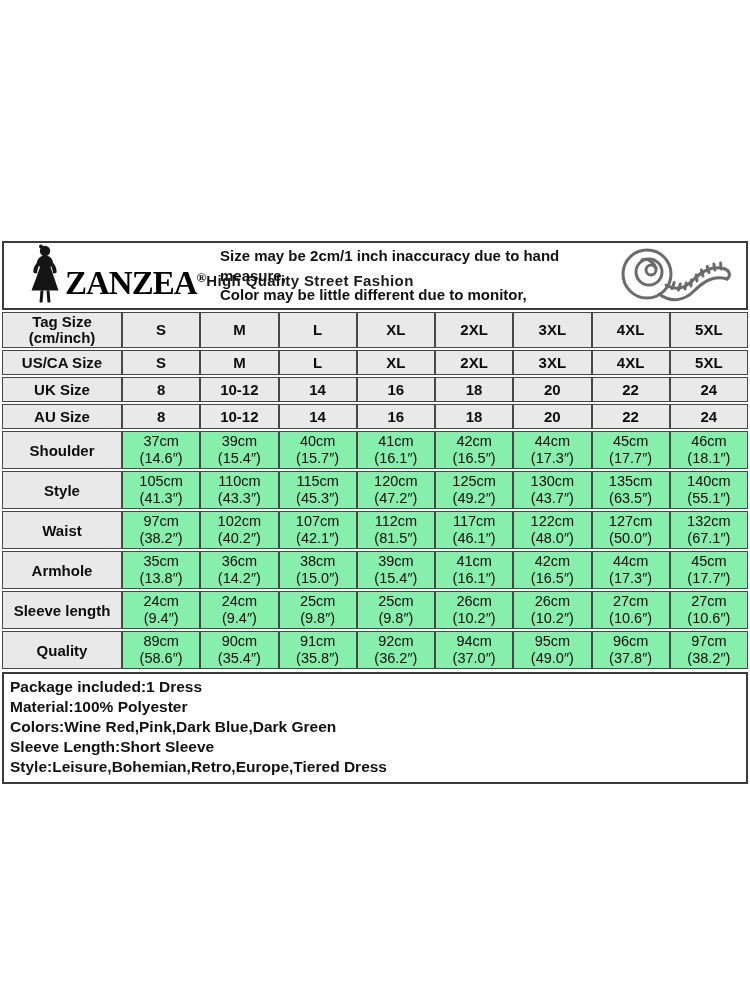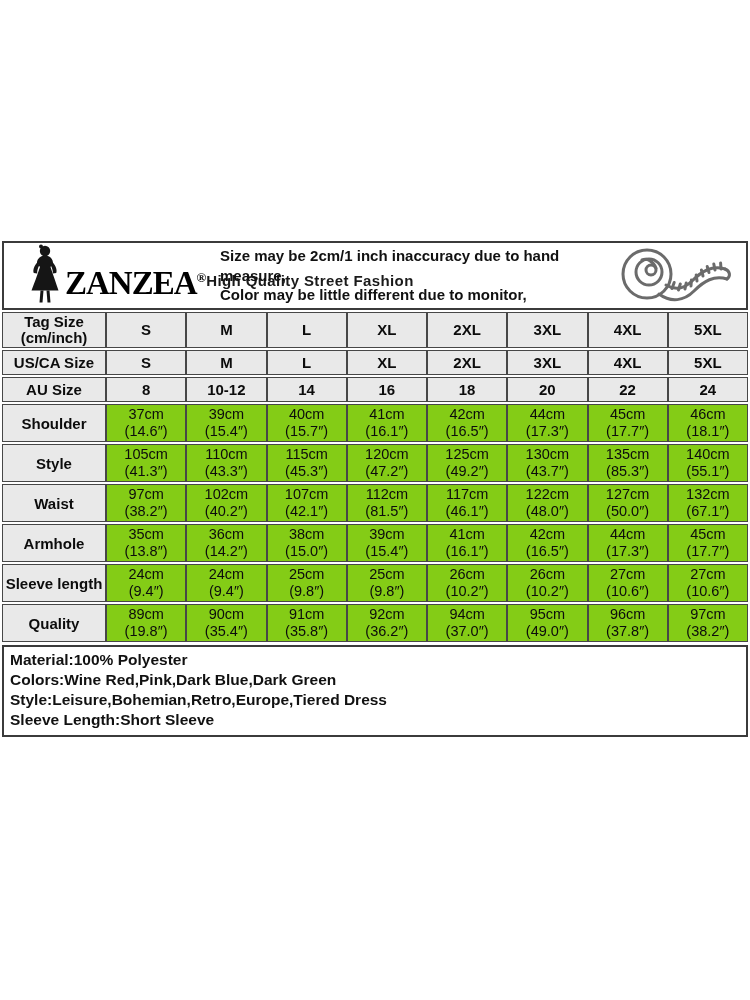--- a/index.html
+++ b/index.html
@@ -34,37 +34,37 @@
   .notice { flex: 1 1 auto; font-weight: 700; font-size: 15px; line-height: 19.5px; padding: 0 4px; }
   .tape-wrap { flex: 0 0 auto; width: 140px; display: flex; justify-content: center; align-items: center; }
 
   
   .size-table {
     width: 100%;
     table-layout: fixed;
     border-collapse: separate;
     border-spacing: 0 2px;
   }
-  .size-table th { width: 104px; }
+  .size-table th { width: 120px; }
   .size-table th, .size-table td {
     border: 1px solid #474747;
     text-align: center;
     vertical-align: middle;
     padding: 1px 2px;
     color: #0c0c0c;
     overflow: hidden;
   }
   tr.row-size th, tr.row-size td {
     background: #e9e9e9;
     font-weight: 700; font-size: 15px;
     height: 25px; line-height: 16px;
   }
   tr.row-measure th { background: #e9e9e9; font-weight: 700; font-size: 15px; line-height: 17px; }
   tr.row-measure td {
-    background: #84cc16;
+    background: #86efac;
     font-weight: 400; font-size: 14.5px;
     line-height: 17px; height: 35px;
     white-space: pre-line;
   }
 
   
   .info-box { border: 2px solid #3b3b3b; margin-top: 1px; padding: 3px 6px 5px; background: #fff; }
   .info-line { font-weight: 700; font-size: 15.5px; line-height: 20px; white-space: nowrap; }
 </style>
 </head>
@@ -132,20 +132,31 @@
           <td>S</td>
           <td>M</td>
           <td>L</td>
           <td>XL</td>
           <td>2XL</td>
           <td>3XL</td>
           <td>4XL</td>
           <td>5XL</td>
         </tr>
         <tr class="row-size">
+          <th>UK Size</th>
+          <td>8</td>
+          <td>10-12</td>
+          <td>14</td>
+          <td>16</td>
+          <td>18</td>
+          <td>20</td>
+          <td>22</td>
+          <td>24</td>
+        </tr>
+        <tr class="row-size">
           <th>AU Size</th>
           <td>8</td>
           <td>10-12</td>
           <td>14</td>
           <td>16</td>
           <td>18</td>
           <td>20</td>
           <td>22</td>
           <td>24</td>
         </tr>
@@ -176,21 +187,21 @@
 (43.3″)</td>
           <td>115cm
 (45.3″)</td>
           <td>120cm
 (47.2″)</td>
           <td>125cm
 (49.2″)</td>
           <td>130cm
 (43.7″)</td>
           <td>135cm
-(85.3″)</td>
+(63.5″)</td>
           <td>140cm
 (55.1″)</td>
         </tr>
         <tr class="row-measure">
           <th>Waist</th>
           <td>97cm
 (38.2″)</td>
           <td>102cm
 (40.2″)</td>
           <td>107cm
@@ -240,39 +251,40 @@
           <td>26cm
 (10.2″)</td>
           <td>27cm
 (10.6″)</td>
           <td>27cm
 (10.6″)</td>
         </tr>
         <tr class="row-measure">
           <th>Quality</th>
           <td>89cm
-(19.8″)</td>
+(58.6″)</td>
           <td>90cm
 (35.4″)</td>
           <td>91cm
 (35.8″)</td>
           <td>92cm
 (36.2″)</td>
           <td>94cm
 (37.0″)</td>
           <td>95cm
 (49.0″)</td>
           <td>96cm
 (37.8″)</td>
           <td>97cm
 (38.2″)</td>
         </tr>
       </tbody>
   </table>
 
   <div class="info-box">
+      <div class="info-line">Package included:1 Dress</div>
       <div class="info-line">Material:100% Polyester</div>
       <div class="info-line">Colors:Wine Red,Pink,Dark Blue,Dark Green</div>
+      <div class="info-line">Sleeve Length:Short Sleeve</div>
       <div class="info-line">Style:Leisure,Bohemian,Retro,Europe,Tiered Dress</div>
-      <div class="info-line">Sleeve Length:Short Sleeve</div>
     </div>
 
 </div>
 
 </body></html>

